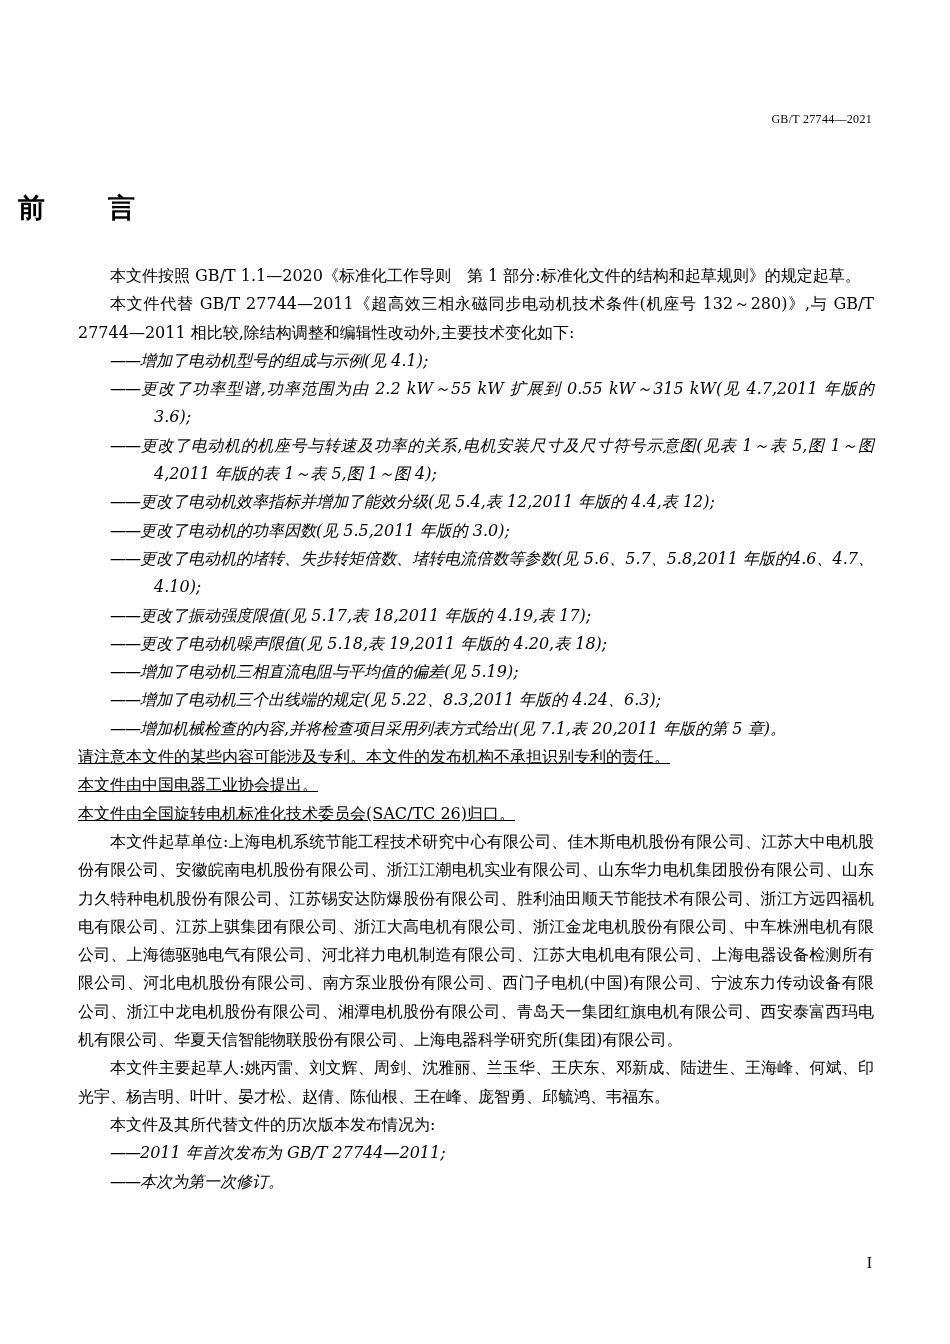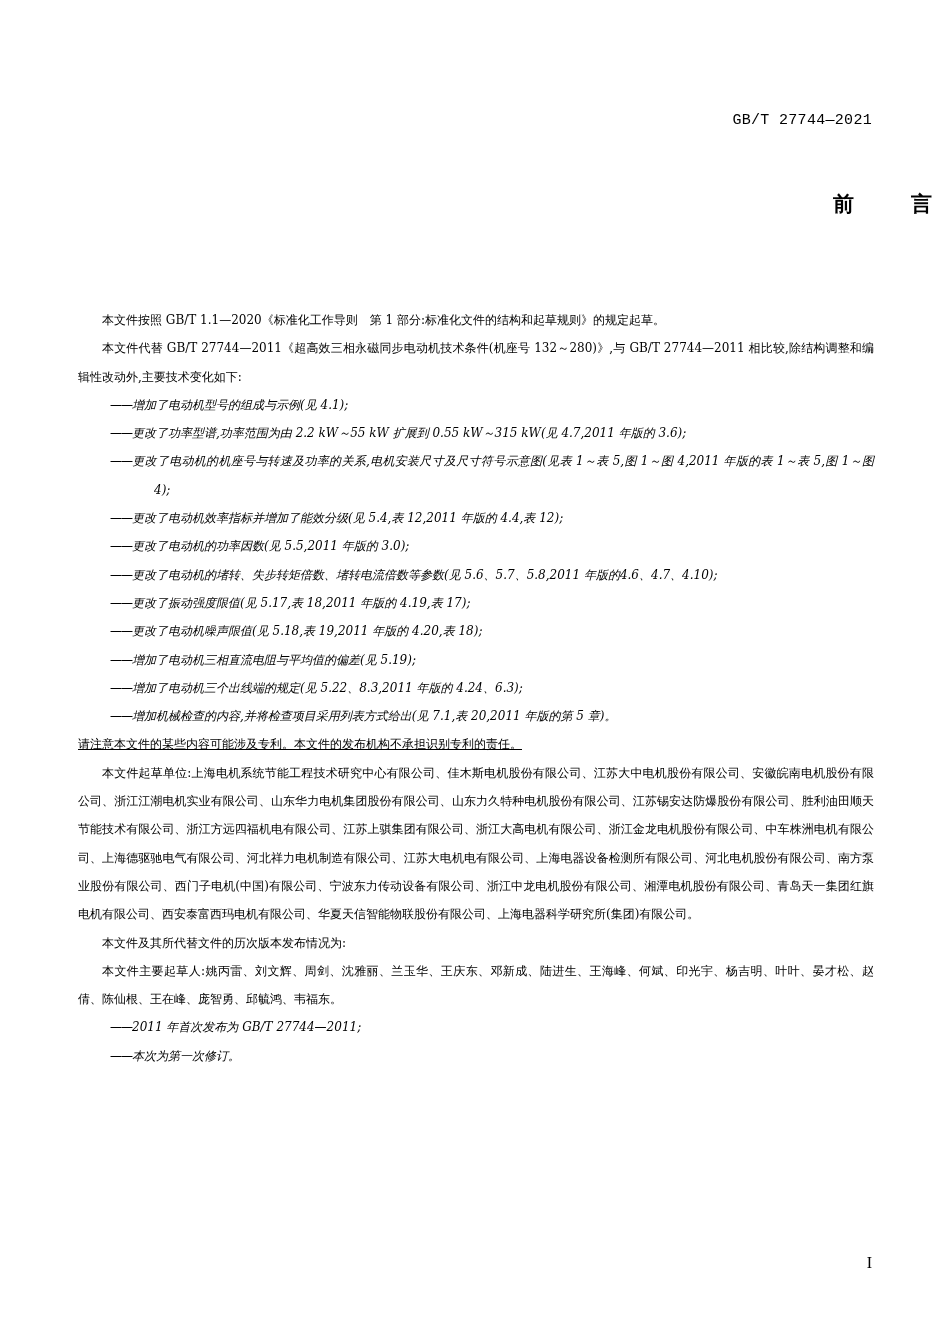--- a/index.html
+++ b/index.html
@@ -14,45 +14,44 @@
     background: #ffffff;
     font-family: "Liberation Serif", "DejaVu Serif", serif;
     color: #000000;
     box-sizing: border-box;
     overflow: hidden;
   }
   .header {
     position: absolute;
     top: 112px;
     right: 78px;
-    font-size: 15px;
+    font-size: 12px;
     letter-spacing: 0.3px;
-    font-family: Liberation Mono, monospace;
+    font-family: Liberation Serif, serif;
   }
   .doc-title {
     position: absolute;
     top: 190px;
     left: 0;
     width: 950px;
-    text-align: right;
-    font-size: 21px;
+    text-align: left;
+    font-size: 27px;
     font-weight: bold;
     letter-spacing: 18px;
     text-indent: 18px;
     font-family: "DejaVu Serif", "Liberation Serif", serif;
   }
   .body {
     position: absolute;
     top: 262px;
     left: 78px;
     width: 796px;
-    font-size: 12px;
+    font-size: 16px;
     line-height: 28.3px;
     text-align: justify;
-    margin-top: 44px;
   }
   .p {
     margin: 0;
     text-indent: 2em;
   }
   .p-noindent {
     margin: 0;
     text-indent: 0;
     text-decoration: underline;
   }
@@ -96,24 +95,26 @@
     <p class="dash-item cjk"><span class="dash">——</span><span>更改了电动机效率指标并增加了能效分级(见 5.4,表 12,2011 年版的 4.4,表 12);</span></p>
     <p class="dash-item cjk"><span class="dash">——</span><span>更改了电动机的功率因数(见 5.5,2011 年版的 3.0);</span></p>
     <p class="dash-item cjk"><span class="dash">——</span><span>更改了电动机的堵转、失步转矩倍数、堵转电流倍数等参数(见 5.6、5.7、5.8,2011 年版的4.6、4.7、4.10);</span></p>
     <p class="dash-item cjk"><span class="dash">——</span><span>更改了振动强度限值(见 5.17,表 18,2011 年版的 4.19,表 17);</span></p>
     <p class="dash-item cjk"><span class="dash">——</span><span>更改了电动机噪声限值(见 5.18,表 19,2011 年版的 4.20,表 18);</span></p>
     <p class="dash-item cjk"><span class="dash">——</span><span>增加了电动机三相直流电阻与平均值的偏差(见 5.19);</span></p>
     <p class="dash-item cjk"><span class="dash">——</span><span>增加了电动机三个出线端的规定(见 5.22、8.3,2011 年版的 4.24、6.3);</span></p>
     <p class="dash-item cjk"><span class="dash">——</span><span>增加机械检查的内容,并将检查项目采用列表方式给出(见 7.1,表 20,2011 年版的第 5 章)。</span></p>
 
     <p class="p-noindent cjk">请注意本文件的某些内容可能涉及专利。本文件的发布机构不承担识别专利的责任。</p>
+    <p class="p-noindent cjk">本文件由中国电器工业协会提出。</p>
+    <p class="p-noindent cjk">本文件由全国旋转电机标准化技术委员会(SAC/TC 26)归口。</p>
 
     <p class="p cjk">本文件起草单位:上海电机系统节能工程技术研究中心有限公司、佳木斯电机股份有限公司、江苏大中电机股份有限公司、安徽皖南电机股份有限公司、浙江江潮电机实业有限公司、山东华力电机集团股份有限公司、山东力久特种电机股份有限公司、江苏锡安达防爆股份有限公司、胜利油田顺天节能技术有限公司、浙江方远四福机电有限公司、江苏上骐集团有限公司、浙江大高电机有限公司、浙江金龙电机股份有限公司、中车株洲电机有限公司、上海德驱驰电气有限公司、河北祥力电机制造有限公司、江苏大电机电有限公司、上海电器设备检测所有限公司、河北电机股份有限公司、南方泵业股份有限公司、西门子电机(中国)有限公司、宁波东力传动设备有限公司、浙江中龙电机股份有限公司、湘潭电机股份有限公司、青岛天一集团红旗电机有限公司、西安泰富西玛电机有限公司、华夏天信智能物联股份有限公司、上海电器科学研究所(集团)有限公司。</p>
+    <p class="p cjk">本文件主要起草人:姚丙雷、刘文辉、周剑、沈雅丽、兰玉华、王庆东、邓新成、陆进生、王海峰、何斌、印光宇、杨吉明、叶叶、晏才松、赵倩、陈仙根、王在峰、庞智勇、邱毓鸿、韦福东。</p>
     <p class="p cjk">本文件及其所代替文件的历次版本发布情况为:</p>
-    <p class="p cjk">本文件主要起草人:姚丙雷、刘文辉、周剑、沈雅丽、兰玉华、王庆东、邓新成、陆进生、王海峰、何斌、印光宇、杨吉明、叶叶、晏才松、赵倩、陈仙根、王在峰、庞智勇、邱毓鸿、韦福东。</p>
 
     <p class="dash-item cjk"><span class="dash">——</span><span>2011 年首次发布为 GB/T 27744—2011;</span></p>
     <p class="dash-item cjk"><span class="dash">——</span><span>本次为第一次修订。</span></p>
 
   </div>
 
   <div class="footer">I</div>
 
 </div>
 

